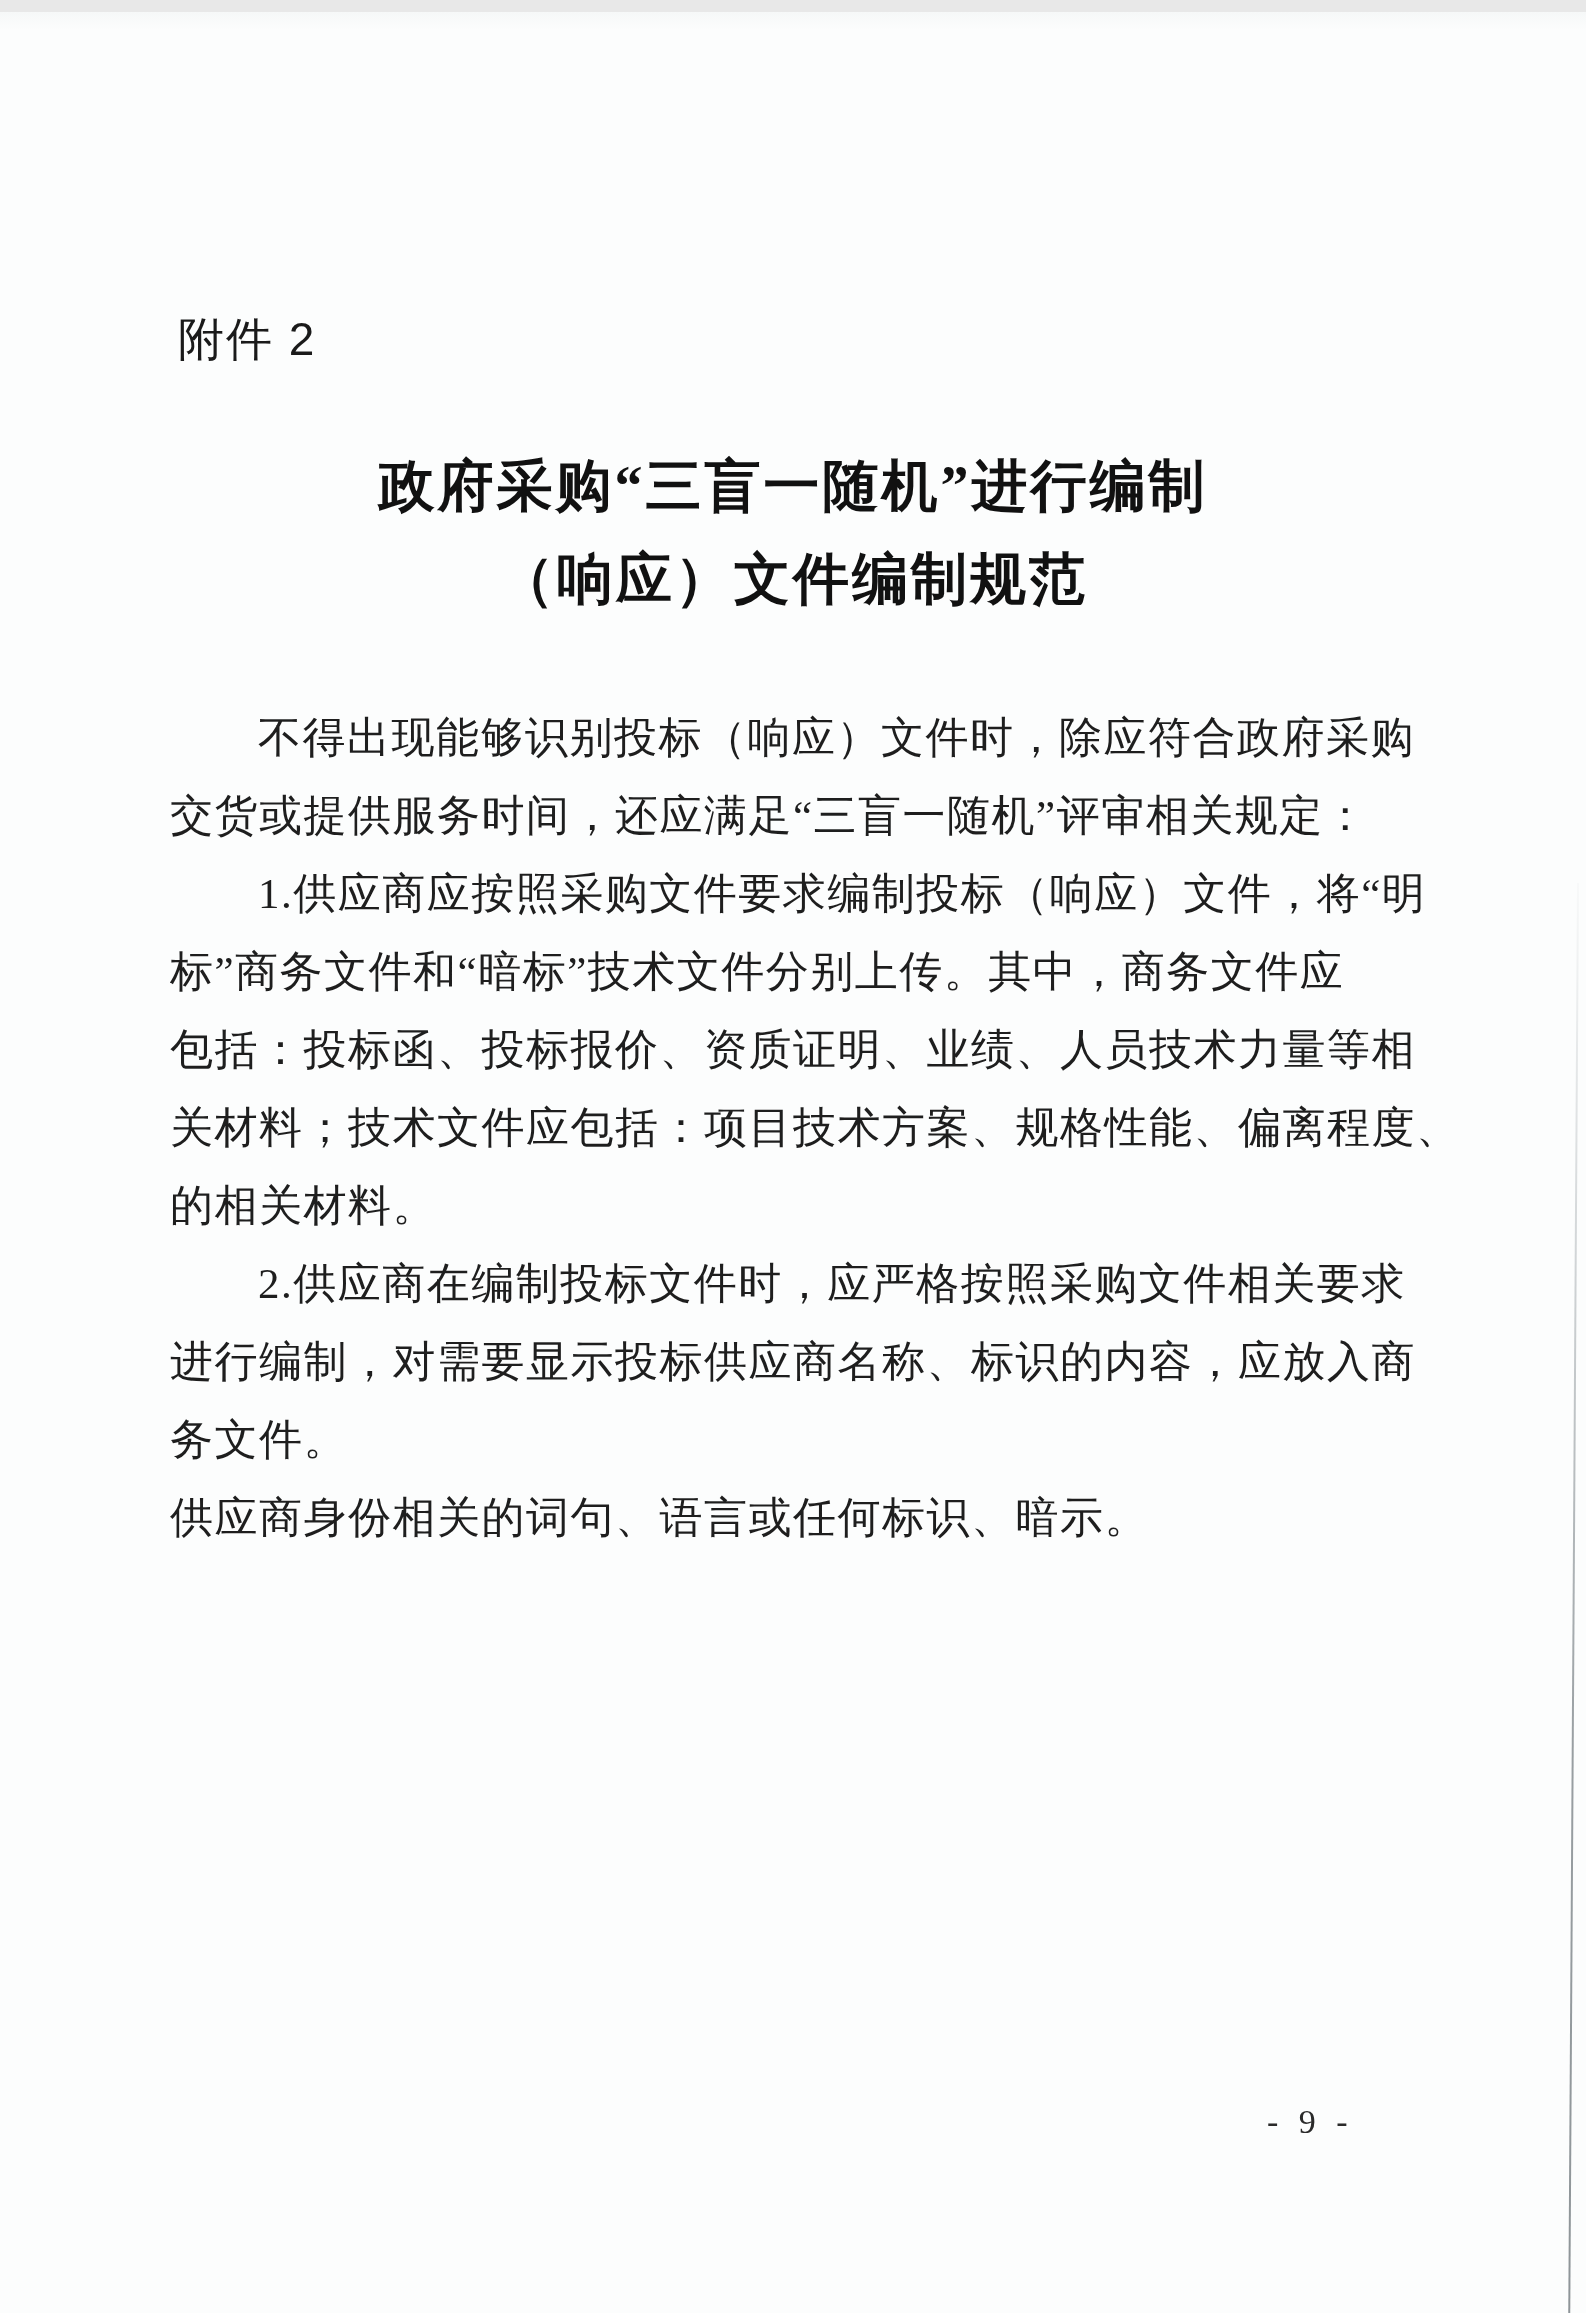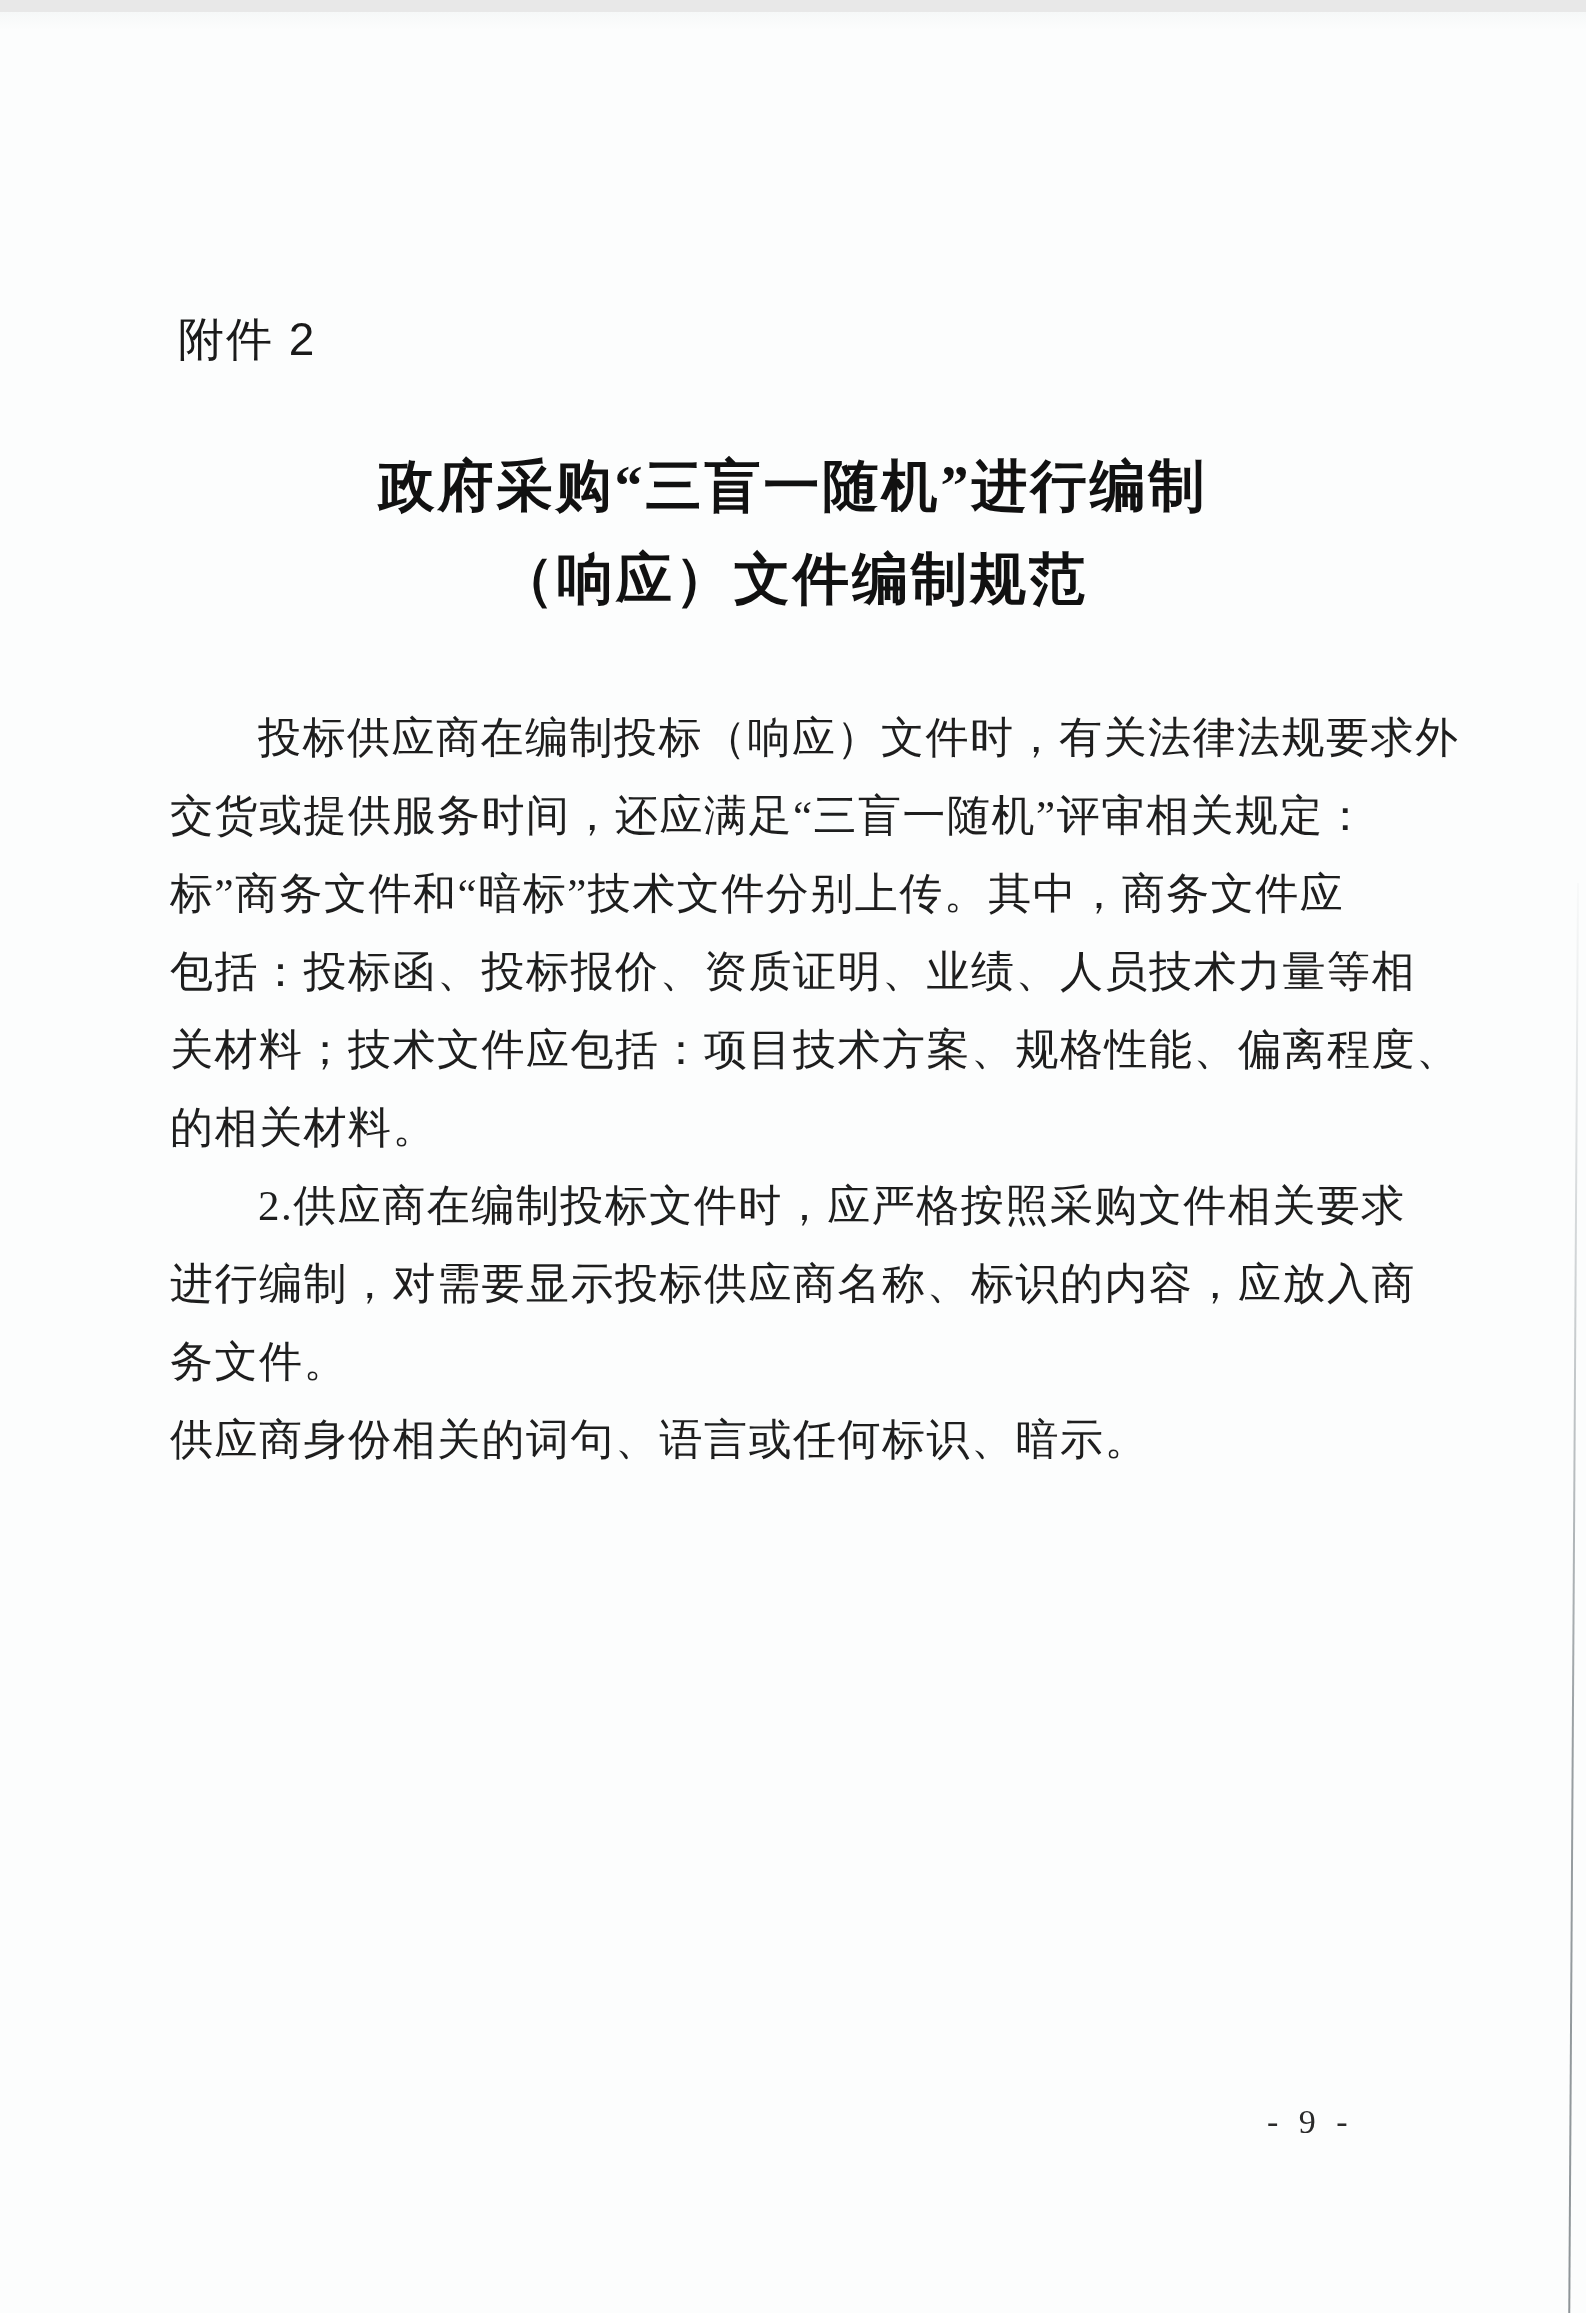--- a/index.html
+++ b/index.html
@@ -90,22 +90,23 @@
 <div class="page">
 
   <div class="attachment-label">附件 2</div>
 
   <div class="doc-title">
     <div class="title-line">政府采购“三盲一随机”进行编制</div>
     <div class="title-line">（响应）文件编制规范</div>
   </div>
 
   <div class="body-text">
-    <div class="body-line indent">投标供应商在编制投标（响应）文件时，有关法律法规要求外</div>
+    <div class="body-line indent">不得出现能够识别投标（响应）文件时，除应符合政府采购</div>
     <div class="body-line">交货或提供服务时间，还应满足“三盲一随机”评审相关规定：</div>
+    <div class="body-line indent">1.供应商应按照采购文件要求编制投标（响应）文件，将“明</div>
     <div class="body-line">标”商务文件和“暗标”技术文件分别上传。其中，商务文件应</div>
     <div class="body-line">包括：投标函、投标报价、资质证明、业绩、人员技术力量等相</div>
     <div class="body-line">关材料；技术文件应包括：项目技术方案、规格性能、偏离程度、</div>
     <div class="body-line">的相关材料。</div>
     <div class="body-line indent">2.供应商在编制投标文件时，应严格按照采购文件相关要求</div>
     <div class="body-line">进行编制，对需要显示投标供应商名称、标识的内容，应放入商</div>
     <div class="body-line">务文件。</div>
     <div class="body-line">供应商身份相关的词句、语言或任何标识、暗示。</div>
   </div>
 

